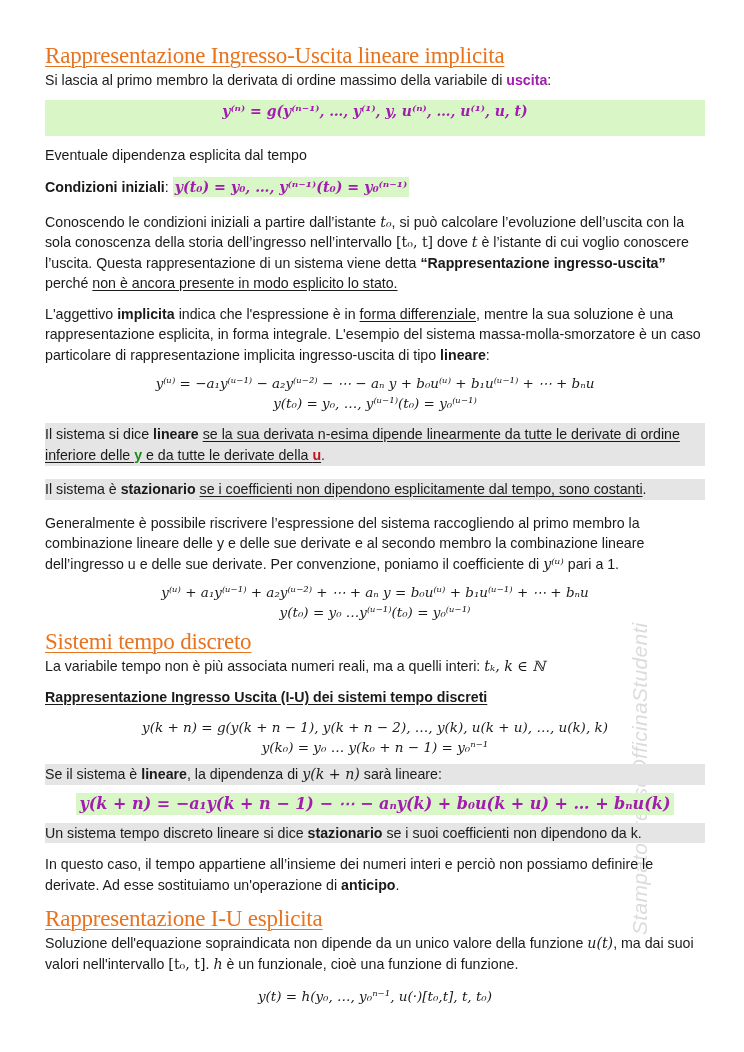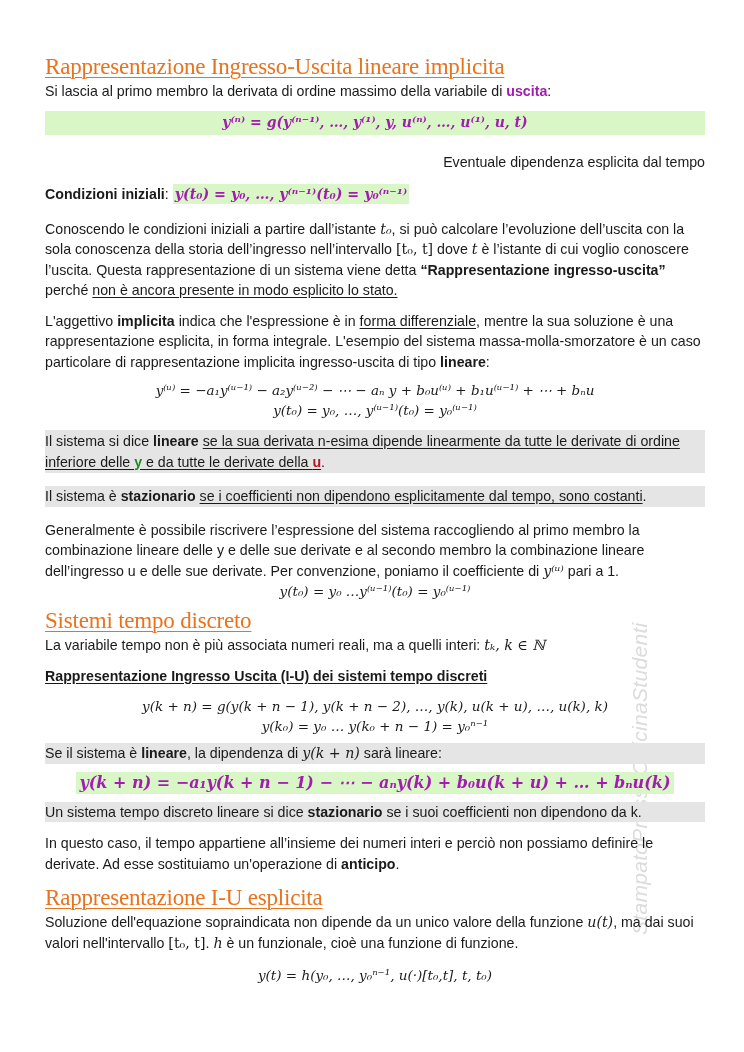--- a/index.html
+++ b/index.html
@@ -1,18 +1,18 @@
 <!DOCTYPE html>
 <html><head>
 <meta charset="utf-8">
 <style>
   html, body { margin:0; padding:0; background:#ffffff; }
   body { width:744px; height:1052px; position:relative; overflow:hidden;
          font-family:"Liberation Sans", sans-serif; font-size:14.2px; color:#1a1a1a; }
-  .page { position:absolute; left:45px; top:51px; width:660px; }
+  .page { position:absolute; left:45px; top:40px; width:660px; }
   .h1 { font-family:"Liberation Serif", "DejaVu Serif", serif; font-size:23px; color:#e8731e;
         text-decoration:underline; text-decoration-thickness:1px; text-underline-offset:3px;
         line-height:28px; margin:0; font-weight:normal; letter-spacing:-0.2px; }
   p { margin:0; line-height:20.5px; }
   .math { font-family:"DejaVu Serif", "Liberation Serif", serif; font-style:italic; }
   .mathn { font-family:"DejaVu Serif", "Liberation Serif", serif; }
   .eq { text-align:center; font-family:"DejaVu Serif", "Liberation Serif", serif; font-style:italic;
         font-size:13.5px; line-height:20px; }
   .greenband { background:#d9f7c6; }
   .greentxt { color:#a21caf; font-weight:bold; }
@@ -29,23 +29,23 @@
 <body>
 
 <div class="watermark">StampatoPressoOfficinaStudenti</div>
 
 <div class="page">
 
   <h1 class="h1" style="margin-top:2px;">Rappresentazione Ingresso-Uscita lineare implicita</h1>
   <p>
     <span>Si lascia al primo membro la derivata di ordine massimo della variabile di </span><span class="greentxt">uscita</span><span>:</span>
   </p>
-  <div class="eq greenband greentxt" style="margin-top:9px; height:24px; line-height:22px; font-size:14px;">y⁽ⁿ⁾ = g(y⁽ⁿ⁻¹⁾, …, y⁽¹⁾, y, u⁽ⁿ⁾, …, u⁽¹⁾, u, t)</div>
+  <div class="eq greenband greentxt" style="margin-top:9px; height:36px; line-height:22px; font-size:14px;">y⁽ⁿ⁾ = g(y⁽ⁿ⁻¹⁾, …, y⁽¹⁾, y, u⁽ⁿ⁾, …, u⁽¹⁾, u, t)</div>
 
-  <p style="margin-top:17px;text-align:right;">Eventuale dipendenza esplicita dal tempo</p>
+  <p style="margin-top:9px;">Eventuale dipendenza esplicita dal tempo</p>
 
   <p style="margin-top:12px;">
     <span class="b">Condizioni iniziali</span>: <span class="greenband greentxt math" style="padding:2px 2px;">y(t₀) = y₀, …, y⁽ⁿ⁻¹⁾(t₀) = y₀⁽ⁿ⁻¹⁾</span>
   </p>
 
   <p style="margin-top:14px;">
     <span>Conoscendo le condizioni iniziali a partire dall’istante </span><span class="math">t₀</span><span>, si può calcolare l’evoluzione dell’uscita con la sola conoscenza della storia dell’ingresso nell’intervallo </span><span class="mathn">[t₀, t]</span><span> dove </span><span class="math">t</span><span> è l’istante di cui voglio conoscere l’uscita. Questa rappresentazione di un sistema viene detta </span><span class="b">“Rappresentazione ingresso-uscita”</span><span> perché </span><span class="u">non è ancora presente in modo esplicito lo stato.</span>
   </p>
 
   <p style="margin-top:10px;">
@@ -64,20 +64,21 @@
   <div class="pinkband" style="margin-top:13px; padding:0;">
     <p>
       <span>Il sistema è </span><span class="b">stazionario</span> <span class="u">se i coefficienti non dipendono esplicitamente dal tempo, sono costanti</span><span>.</span>
     </p>
   </div>
 
   <p style="margin-top:13px;">
     <span>Generalmente è possibile riscrivere l’espressione del sistema raccogliendo al primo membro la combinazione lineare delle y e delle sue derivate e al secondo membro la combinazione lineare dell’ingresso u e delle sue derivate. Per convenzione, poniamo il coefficiente di </span><span class="math">y⁽ᵘ⁾</span><span> pari a 1.</span>
   </p>
 
+  <div class="eq" style="margin-top:8px;">y⁽ᵘ⁾ + a₁y⁽ᵘ⁻¹⁾ + a₂y⁽ᵘ⁻²⁾ + ⋯ + aₙ y = b₀u⁽ᵘ⁾ + b₁u⁽ᵘ⁻¹⁾ + ⋯ + bₙu</div>
   <div class="eq">y(t₀) = y₀ …y⁽ᵘ⁻¹⁾(t₀) = y₀⁽ᵘ⁻¹⁾</div>
 
   <h1 class="h1" style="margin-top:6px;">Sistemi tempo discreto</h1>
   <p>
     <span>La variabile tempo non è più associata numeri reali, ma a quelli interi: </span><span class="math">tₖ, k ∈ ℕ</span>
   </p>
   <p class="b u" style="margin-top:10px;">Rappresentazione Ingresso Uscita (I-U) dei sistemi tempo discreti</p>
 
   <div class="eq" style="margin-top:10px;">y(k + n) = g(y(k + n − 1), y(k + n − 2), …, y(k), u(k + u), …, u(k), k)</div>
   <div class="eq">y(k₀) = y₀ … y(k₀ + n − 1) = y₀ⁿ⁻¹</div>

